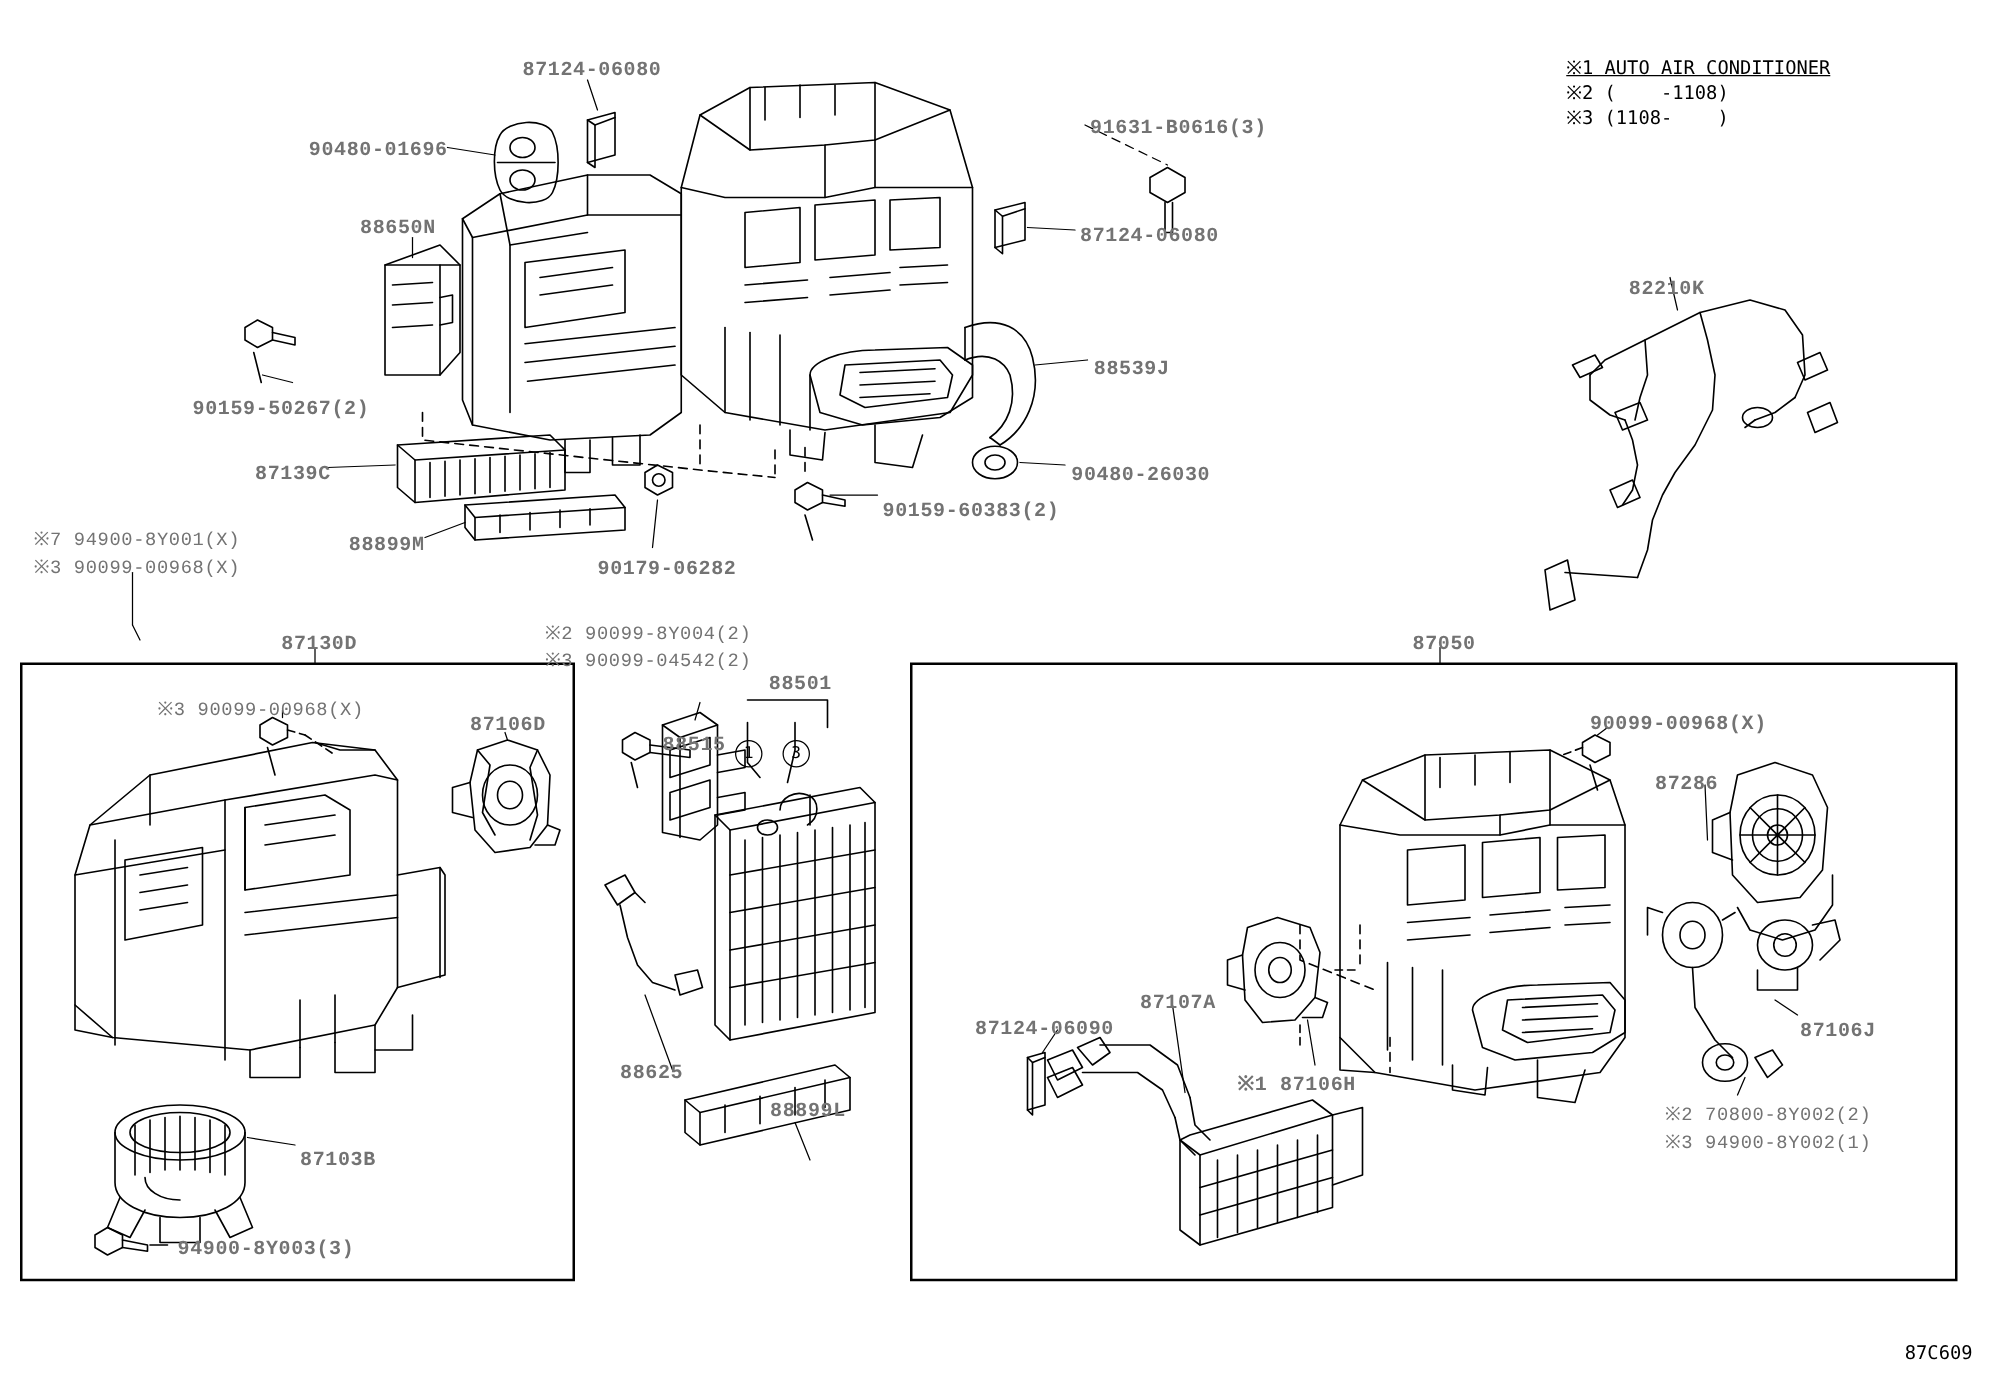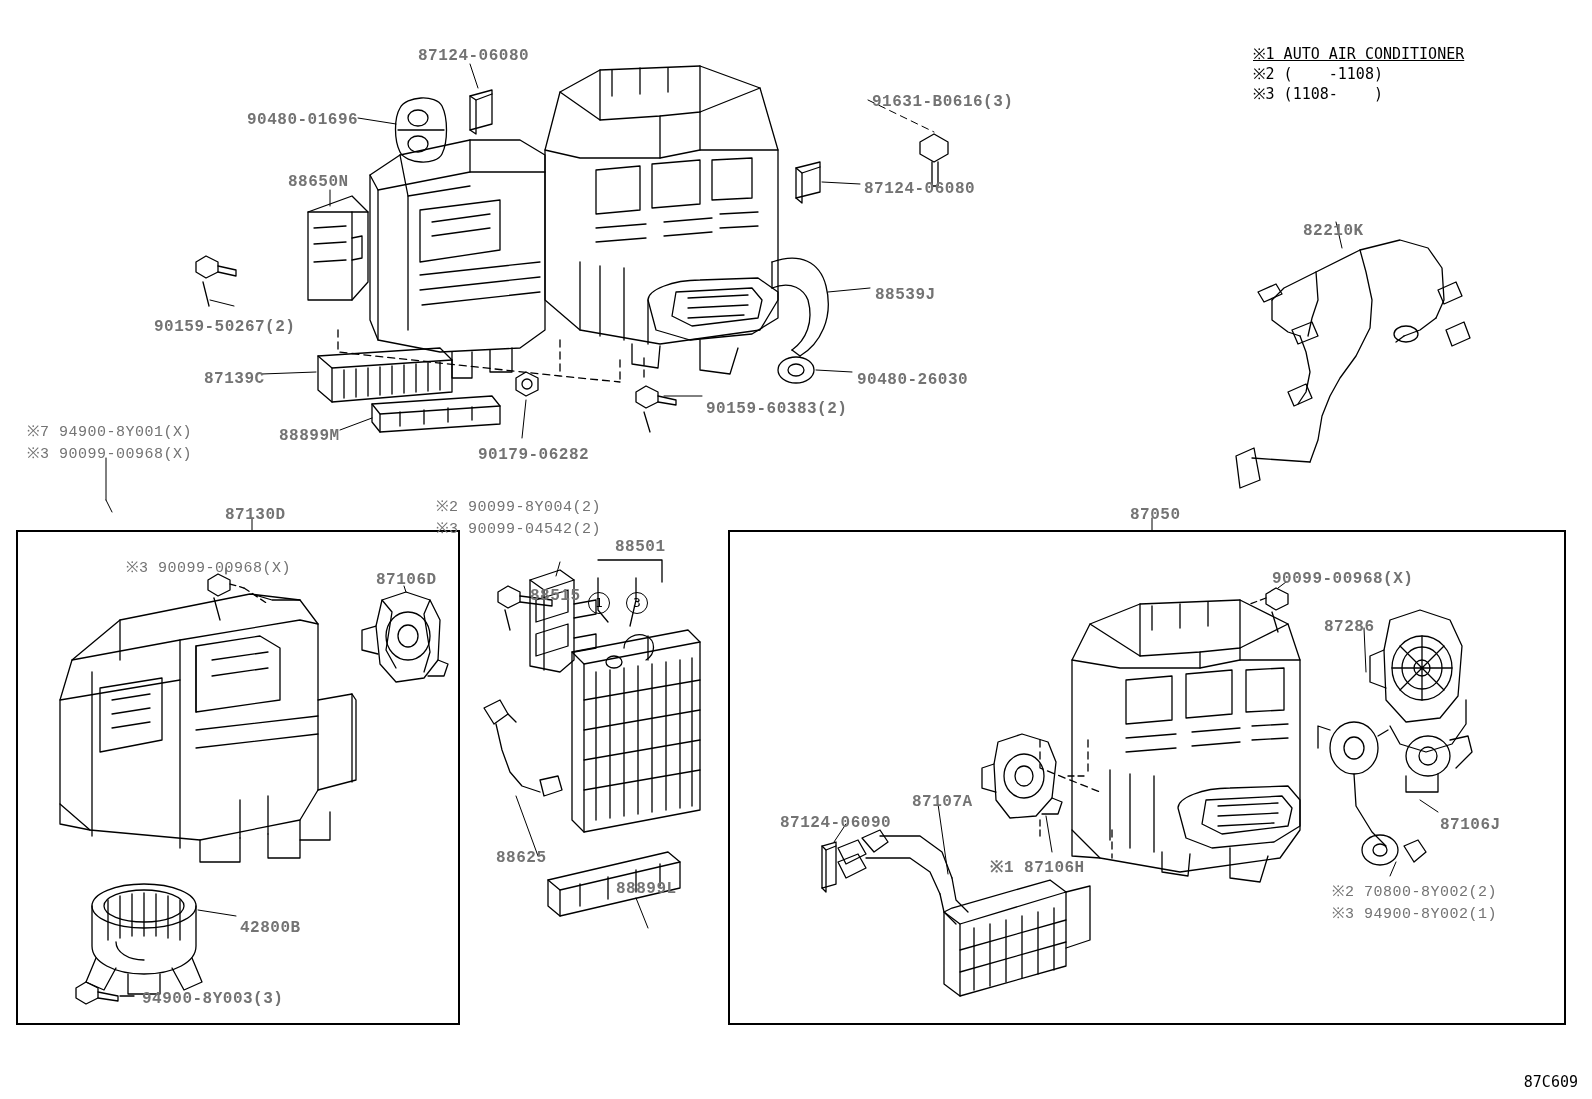--- a/index.html
+++ b/index.html
@@ -420,21 +420,21 @@
   <div class="lbl bold" style="left:706px; top:400px;">90159-60383(2)</div>
   <div class="lbl bold" style="left:1303px; top:210px;margin-top:12px;">82210K</div>
   <div class="lbl" style="left:436px; top:495px;">※2 90099-8Y004(2)</div>
   <div class="lbl" style="left:436px; top:517px;">※3 90099-04542(2)</div>
   <div class="lbl bold" style="left:530px; top:556px;margin-top:31px;">88515</div>
   <div class="lbl bold" style="left:615px; top:538px;">88501</div>
   <div class="lbl bold" style="left:496px; top:849px;">88625</div>
   <div class="lbl bold" style="left:616px; top:880px;">88899L</div>
   <div class="lbl" style="left:126px; top:556px;">※3 90099-00968(X)</div>
   <div class="lbl bold" style="left:376px; top:571px;">87106D</div>
-  <div class="lbl bold" style="left:240px; top:919px;">42800B</div>
+  <div class="lbl bold" style="left:240px; top:919px;">87103B</div>
   <div class="lbl bold" style="left:142px; top:990px;">94900-8Y003(3)</div>
   <div class="lbl bold" style="left:1272px; top:570px;">90099-00968(X)</div>
   <div class="lbl bold" style="left:1324px; top:618px;">87286</div>
   <div class="lbl bold" style="left:1440px; top:816px;">87106J</div>
   <div class="lbl bold" style="left:780px; top:814px;">87124-06090</div>
   <div class="lbl bold" style="left:912px; top:793px;">87107A</div>
   <div class="lbl bold" style="left:990px; top:855px;">※1 87106H</div>
   <div class="lbl" style="left:1332px; top:880px;">※2 70800-8Y002(2)</div>
   <div class="lbl" style="left:1332px; top:902px;">※3 94900-8Y002(1)</div>
 

